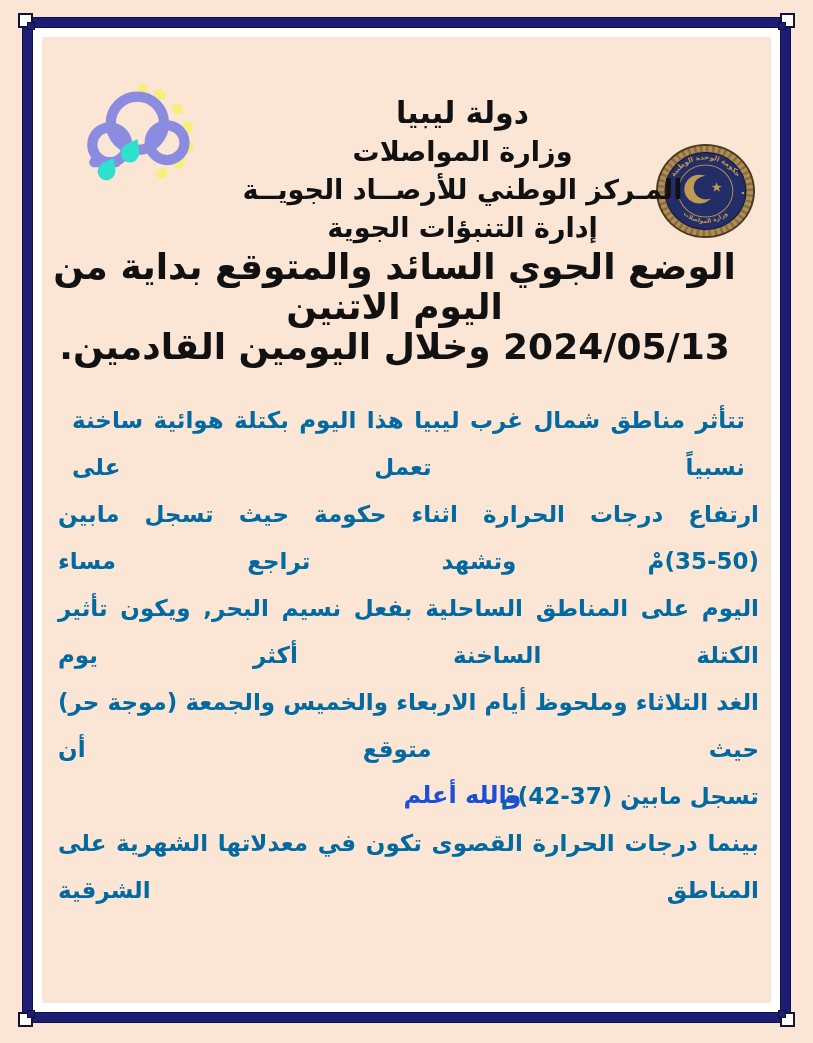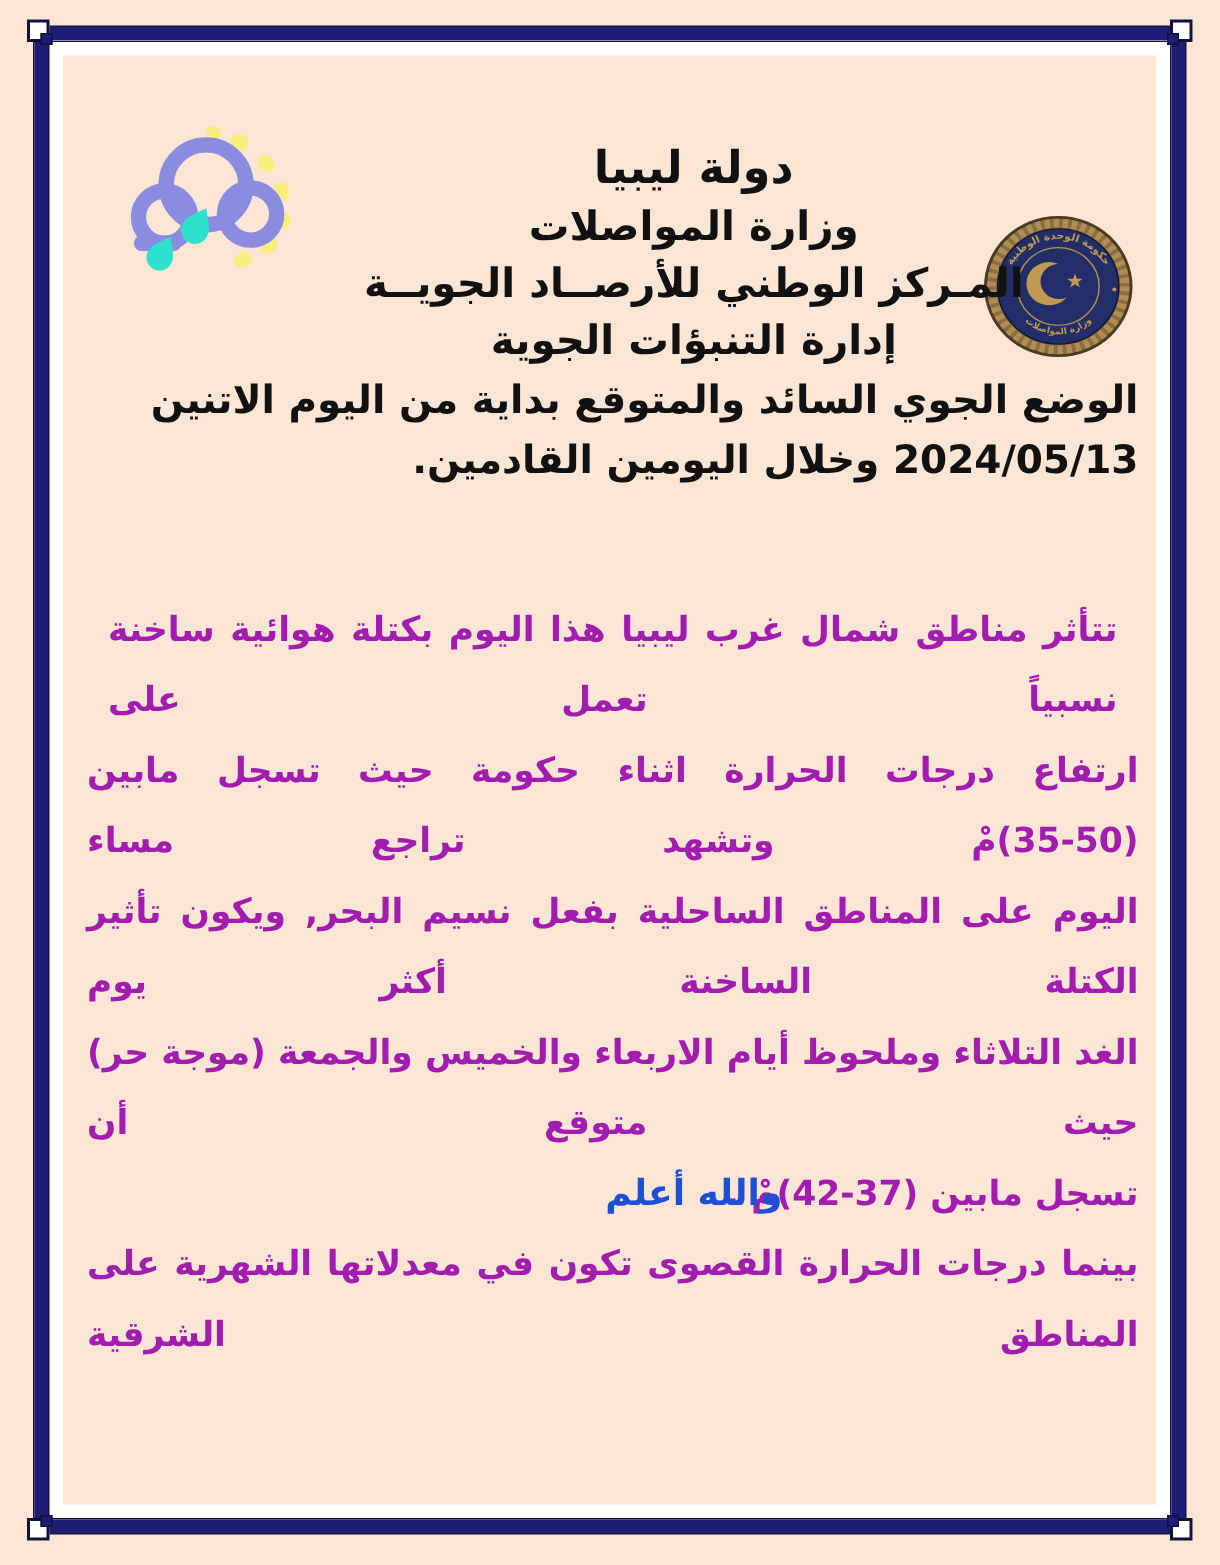--- a/index.html
+++ b/index.html
@@ -35,32 +35,32 @@
   .knot.tl{left:-14px;top:-14px}.knot.tl::after{right:-4px;bottom:-4px}
   .knot.tr{right:-14px;top:-14px}.knot.tr::after{left:-4px;bottom:-4px}
   .knot.bl{left:-14px;bottom:-14px}.knot.bl::after{right:-4px;top:-4px}
   .knot.br{right:-14px;bottom:-14px}.knot.br::after{left:-4px;top:-4px}
 
   
   .sheet-inner{position:absolute;inset:0;padding-top:56px;box-sizing:border-box;}
   .h-line{text-align:center;font-weight:bold;color:#111;}
   .h1{font-size:30px;line-height:40px;transform:translateX(56px);}
   .h2,.h3,.h4{font-size:27px;line-height:38px;transform:translateX(56px);}
-  .h5,.h6{font-size:26px;line-height:40px;transform:translateX(-12px);text-align:right;}
+  .h5,.h6{font-size:36px;line-height:40px;transform:translateX(-12px);}
 
   
   .weather-icon{position:absolute;left:37px;top:44px;width:128px;height:108px;}
 
   
   .seal{position:absolute;left:613px;top:106px;width:101px;height:96px;}
 
   
   .body-text{
     position:absolute;left:16px;right:12px;top:360px;
-    direction:rtl;font-size:23px;font-weight:bold;color:#a21caf;
+    direction:rtl;font-size:23px;font-weight:bold;color:#0369a1;
   }
   .b-line{line-height:47px;text-align:justify;text-align-last:justify;}
   .b-line.first{padding:0 14px;}
   .b-line.short{text-align:right;text-align-last:right;}
   .num{white-space:nowrap;}
 
   
   .closing{position:absolute;top:744px;left:0;right:12px;text-align:center;
     font-size:24px;font-weight:bold;color:#1d4ed8;}
   .closing span{display:inline-block;transform:translateX(62px);}

